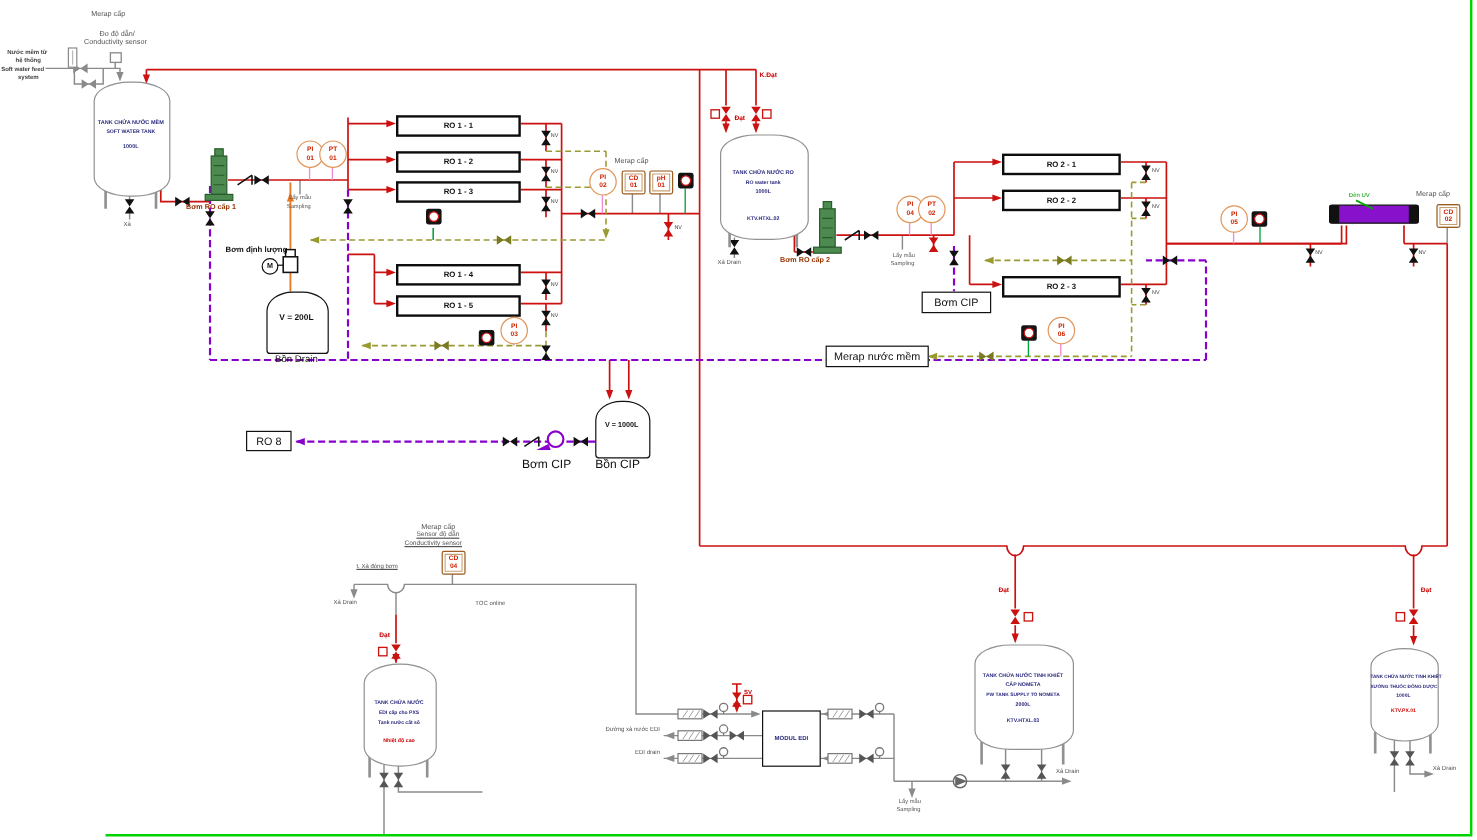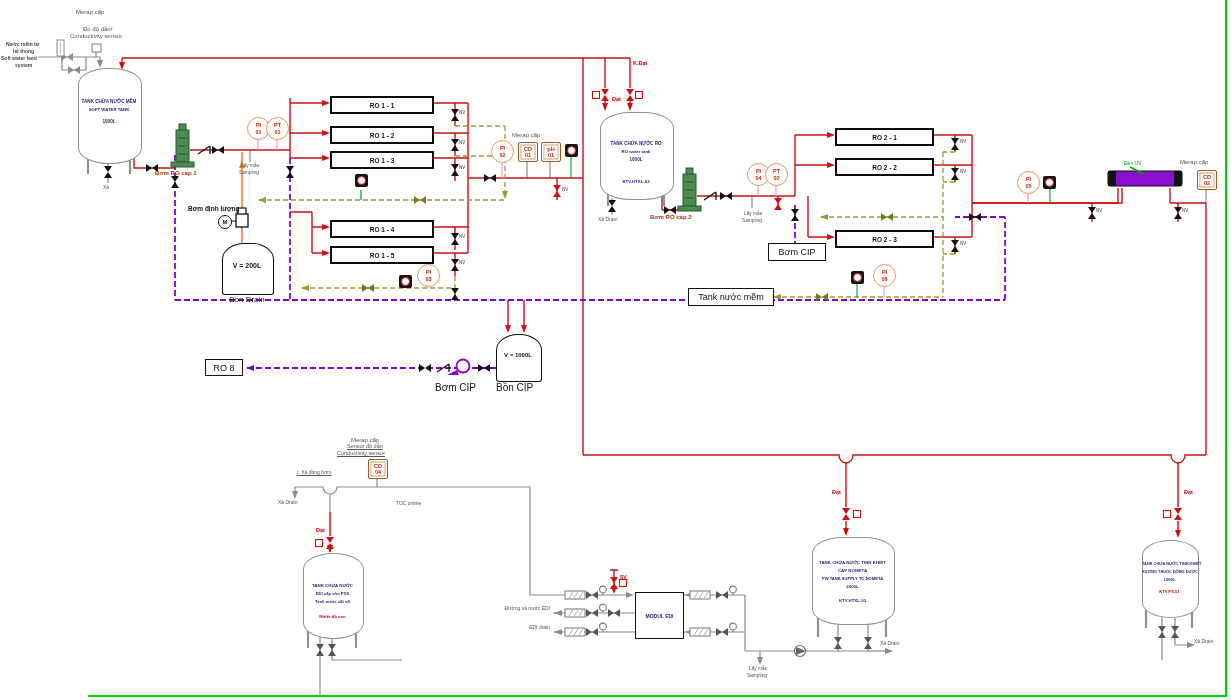--- a/index.html
+++ b/index.html
@@ -416,21 +416,21 @@
 <div class="fi" style="left:399px;top:275px;"></div>
 <div class="fi" style="left:851px;top:271px;"></div>
 <div class="fi" style="left:1043px;top:176px;"></div>
 
 <div class="motor" style="left:218px;top:215px;">
   <span>M</span>
     </div>
 
 <div class="lblbox" style="left:205px;top:359px;width:36px;height:15px;">RO 8</div>
 <div class="lblbox" style="left:768px;top:243px;width:56px;height:16px;">Bơm CIP</div>
-<div class="lblbox" style="left:688px;top:288px;width:84px;height:16px;">Tank nước mềm</div>
+<div class="lblbox" style="left:688px;top:288px;width:84px;height:16px;">Merap nước mềm</div>
 <div class="lblbox" style="left:635px;top:592px;width:47px;height:45px;font-size:5px;font-weight:bold;color:#28287d;">MODUL EDI</div>
 
 <span class="t" style="left:76px;top:9px;">Merap cấp</span>
 <span class="t" style="left:83px;top:26px;">Đo độ dẫn/</span>
 <span class="t" style="left:70px;top:33px;">Conductivity sensor</span>
 <span class="t b" style="left:6px;top:42px;font-size:5px;color:#444;">Nước mềm từ</span>
 <span class="t b" style="left:13px;top:49px;font-size:5px;color:#444;">hệ thống</span>
 <span class="t b" style="left:1px;top:56px;font-size:5px;color:#444;">Soft water feed</span>
 <span class="t b" style="left:15px;top:63px;font-size:5px;color:#444;">system</span>
 <span class="t" style="left:103px;top:185px;font-size:5px;">Xả</span>

